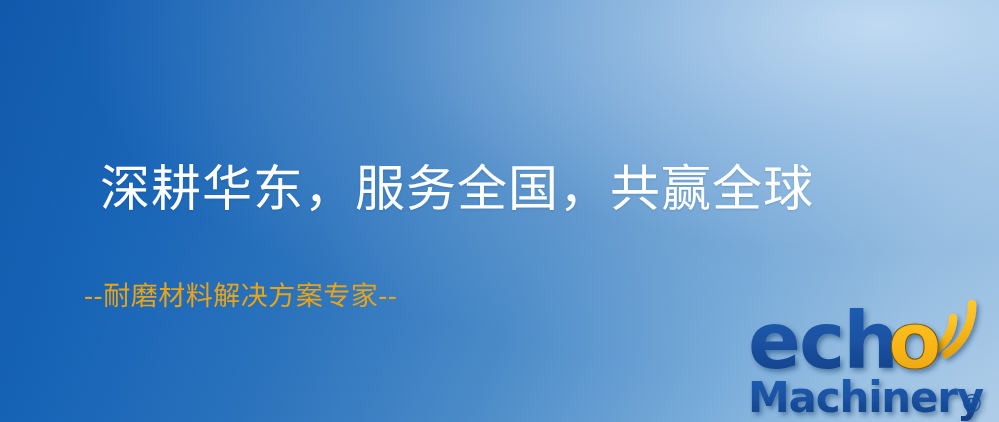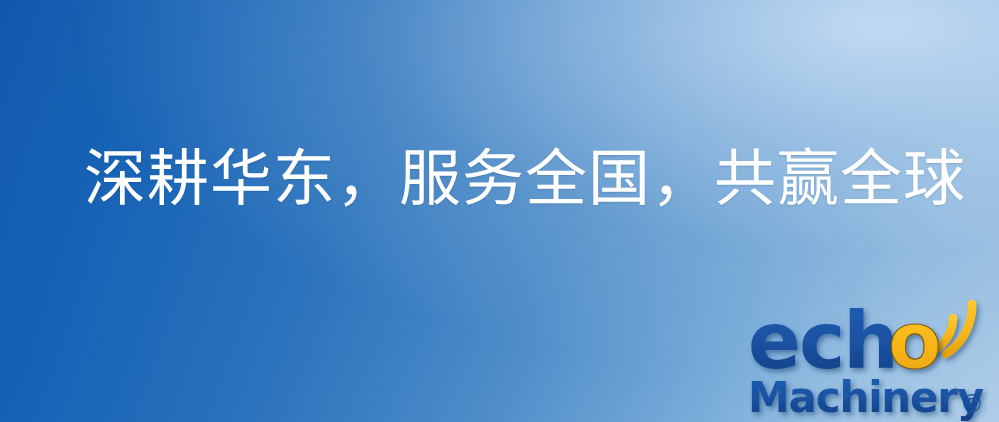--- a/index.html
+++ b/index.html
@@ -36,29 +36,28 @@
   
   .text-block {
     position: absolute;
     left: 84px;
     top: 148px;
     width: 860px;
   }
 
   .headline {
     font-family: "DejaVu Serif", "Liberation Serif", serif;
-    font-size: 62px;
+    font-size: 50px;
     line-height: 1.0;
     color: #ffffff;
     letter-spacing: 1px;
     white-space: nowrap;
-    margin: 0;
+    margin: 16px;
     font-weight: 400;
     text-shadow: 0 1px 2px rgba(10, 50, 100, 0.18);
-    text-align: center;
   }
 
   .subheadline {
     font-family: "DejaVu Serif", "Liberation Serif", serif;
     font-size: 27px;
     line-height: 1.0;
     color: #e8a317;
     letter-spacing: 0.5px;
     white-space: nowrap;
     margin: 0;
@@ -81,20 +80,21 @@
     height: 126px;
   }
 </style>
 </head>
 <body>
 
 <div id="banner">
 
   <div class="text-block">
     <div class="headline">深耕华东，服务全国，共赢全球</div>
+    <div class="subheadline">--耐磨材料解决方案专家--</div>
   </div>
 
   <div class="logo">
     <svg viewBox="0 0 251 126" xmlns="http://www.w3.org/2000/svg" role="img">
       <defs>
         <linearGradient id="blueGrad" x1="0" y1="0" x2="0" y2="1">
           <stop offset="0%" stop-color="#2060b4"></stop>
           <stop offset="55%" stop-color="#1a50a0"></stop>
           <stop offset="100%" stop-color="#123d80"></stop>
         </linearGradient>

